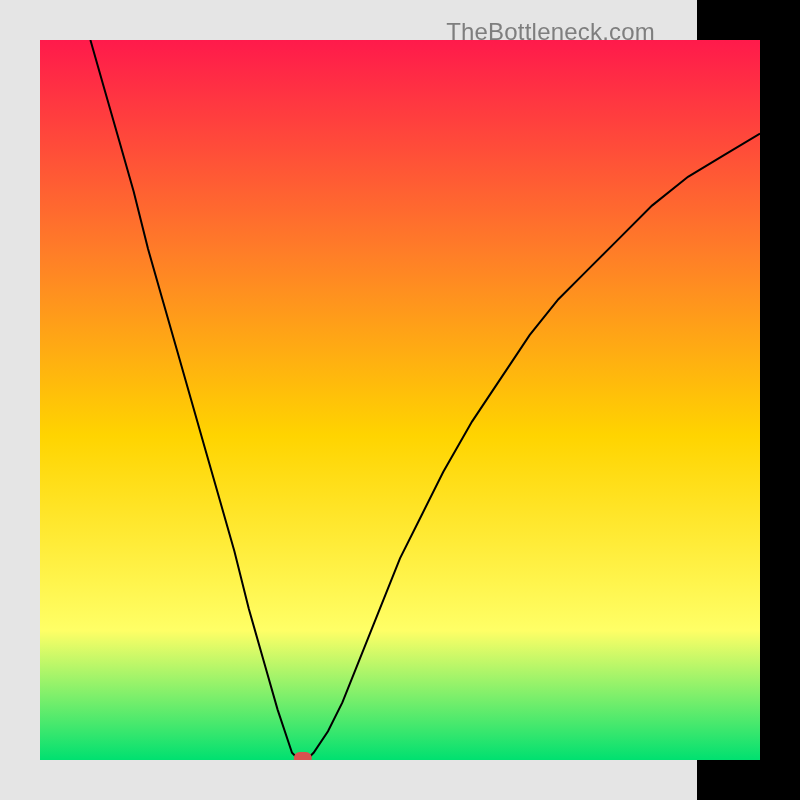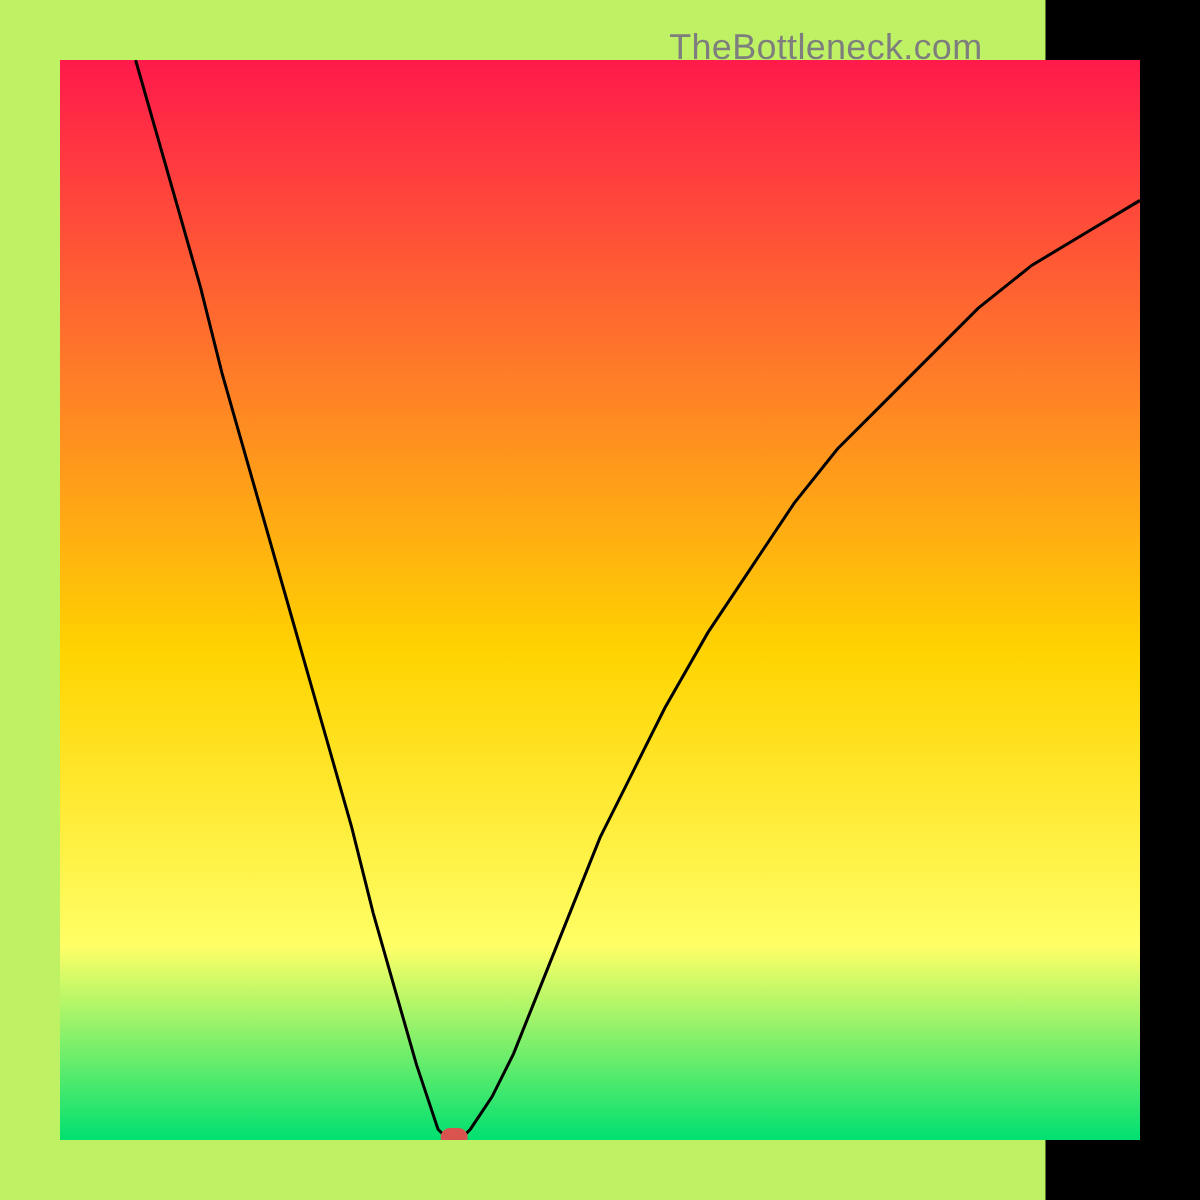--- a/index.html
+++ b/index.html
@@ -3,21 +3,21 @@
 <meta charset="utf-8">
 <style>
   * { margin: 0; padding: 0; box-sizing: border-box; }
   html, body { width: 800px; height: 800px; overflow: hidden; }
   body { background: #000; font-family: Arial, Helvetica, sans-serif; }
 
   .frame {
     position: absolute;
     left: 0; top: 0;
     width: 697px; height: 800px;
-    background: #bef264;
+    background: #e5e5e5;
   }
 
   .plot-area {
     position: absolute;
     left: 40px; top: 40px;
     width: 720px; height: 720px;
     overflow: hidden;
   }
 
   .plot-area svg { display: block; }

